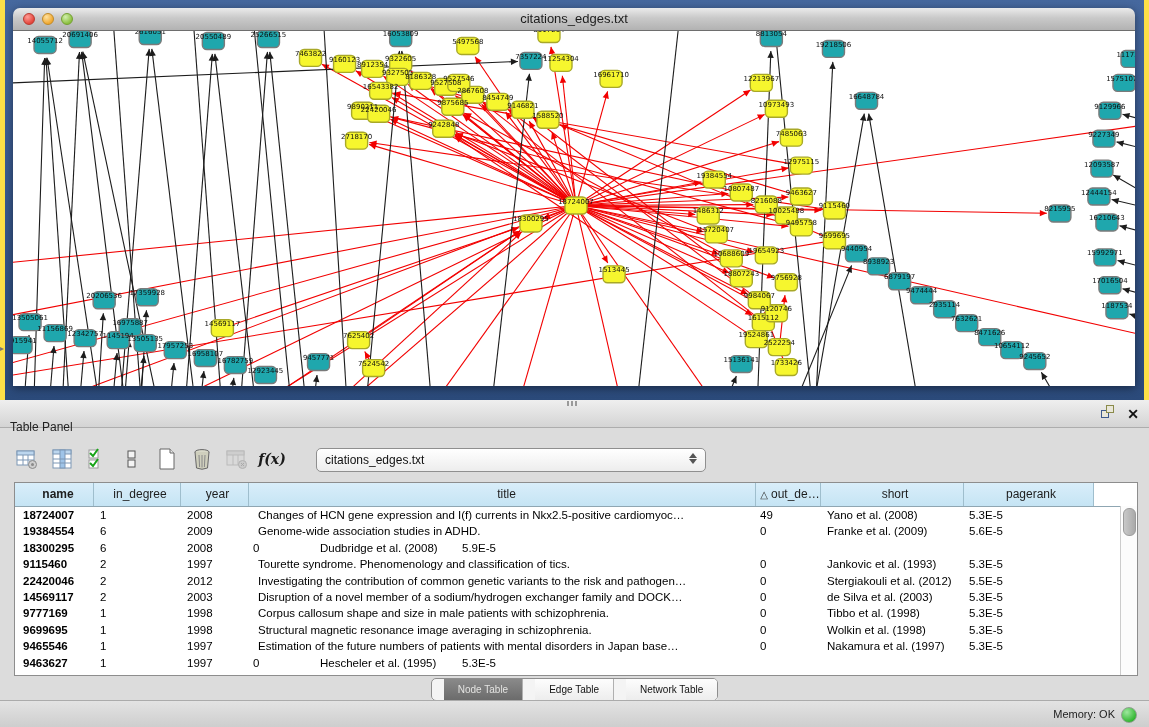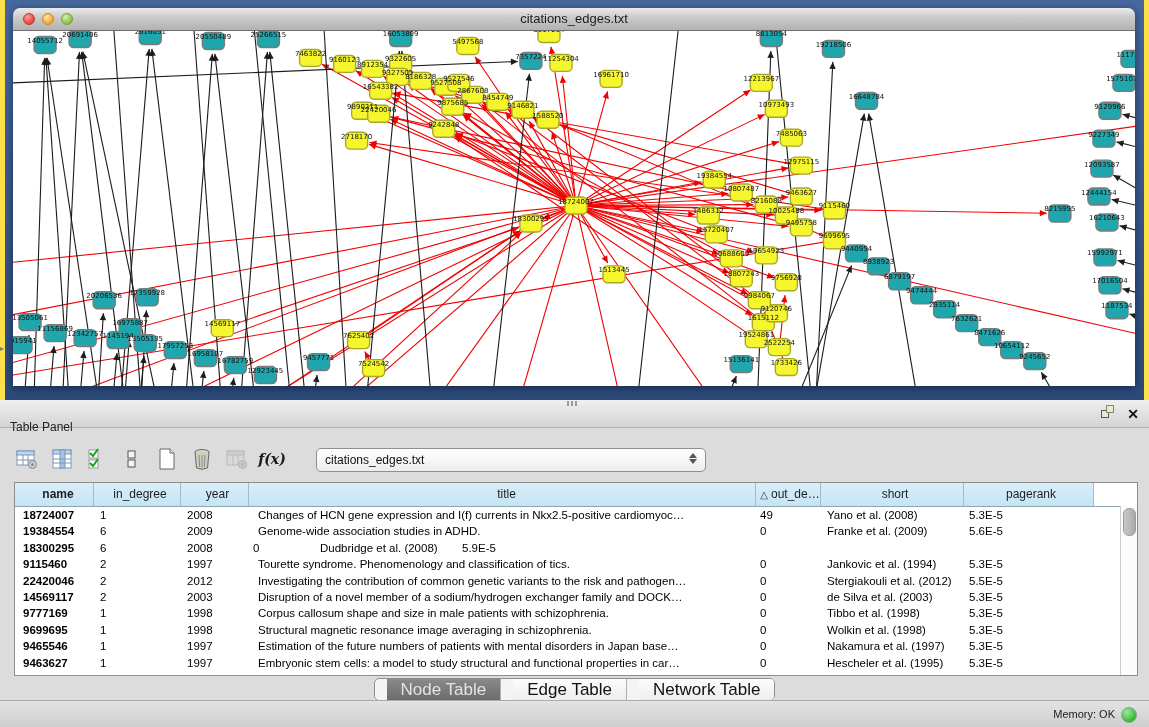--- a/index.html
+++ b/index.html
@@ -63,21 +63,21 @@
   .c4{width:65px;padding-left:4px;} .c5{width:143px;padding-left:6px;}
   .c6{width:130px;padding-left:5px;} .c7{flex:1;}
   .vscroll{position:absolute;right:0;top:23px;bottom:0;width:16px;background:#fcfcfc;
     border-left:1px solid #cccccc;}
   .vthumb{position:absolute;left:2px;top:2px;width:11px;height:26px;border-radius:6px;
     background:linear-gradient(90deg,#c9c9c9,#a9a9a9);border:1px solid #9b9b9b;}
 
   .tabbar{position:absolute;left:0;top:278px;width:100%;display:flex;justify-content:center;}
   .segmented{display:flex;height:21px;border:1px solid #8e8e8e;border-radius:5px;overflow:hidden;
     background:#f4f4f4;box-shadow:0 1px 0 rgba(255,255,255,.7);}
-  .seg{padding:0 14px;font-size:17px;line-height:21px;color:#111;
+  .seg{padding:0 14px;font-size:10px;line-height:21px;color:#111;
     background:linear-gradient(180deg,#fdfdfd,#ededed);border-right:1px solid #b0b0b0;cursor:default;margin-left:12px;}
   .seg:last-child{border-right:none;}
   .seg.active{background:linear-gradient(180deg,#8a8a8a,#6b6b6b);color:#e3e3e1;}
 
   .statusbar{position:absolute;left:0;top:700px;width:1149px;height:27px;
     background:linear-gradient(180deg,#e3e3e3,#cdcdcd);border-top:1px solid #ababab;}
   .mem{position:absolute;right:34px;top:7px;font-size:11px;color:#222;margin-left:8px;}
   .led{position:absolute;right:12px;top:6px;width:14px;height:14px;border-radius:50%;
     background:radial-gradient(circle at 35% 30%,#9ee89e,#2fb52f 75%);border:1px solid #8fa08f;}
 </style>
@@ -685,21 +685,21 @@
             <div class="td c5">Dudbridge et al. (2008)</div>
             <div class="td c6">5.9E-5</div>
             <div class="td c7"></div>
           </div>
           <div class="tr">
             <div class="td c0">9115460</div>
             <div class="td c1">2</div>
             <div class="td c2">1997</div>
             <div class="td c3">Tourette syndrome. Phenomenology and classification of tics.</div>
             <div class="td c4">0</div>
-            <div class="td c5">Jankovic et al. (1994)</div>
+            <div class="td c5">Jankovic et al. (1993)</div>
             <div class="td c6">5.3E-5</div>
             <div class="td c7"></div>
           </div>
           <div class="tr">
             <div class="td c0">22420046</div>
             <div class="td c1">2</div>
             <div class="td c2">2012</div>
             <div class="td c3">Investigating the contribution of common genetic variants to the risk and pathogen…</div>
             <div class="td c4">0</div>
             <div class="td c5">Stergiakouli et al. (2012)</div>
@@ -743,21 +743,20 @@
             <div class="td c3">Estimation of the future numbers of patients with mental disorders in Japan base…</div>
             <div class="td c4">0</div>
             <div class="td c5">Nakamura et al. (1997)</div>
             <div class="td c6">5.3E-5</div>
             <div class="td c7"></div>
           </div>
           <div class="tr">
             <div class="td c0">9463627</div>
             <div class="td c1">1</div>
             <div class="td c2">1997</div>
-            <div class="td c3">Embryonic stem cells: a model to study structural and functional properties in car…</div>
             <div class="td c4">0</div>
             <div class="td c5">Hescheler et al. (1995)</div>
             <div class="td c6">5.3E-5</div>
             <div class="td c7"></div>
           </div>
         </div>
       <div class="vscroll">
         <div class="vthumb"></div>
       </div>
     </div>

